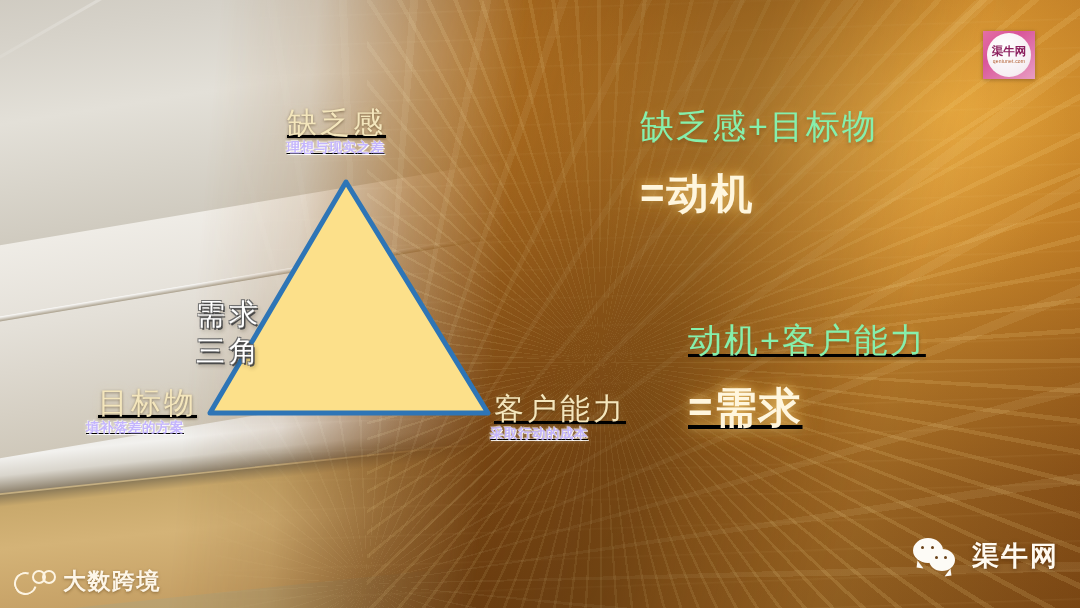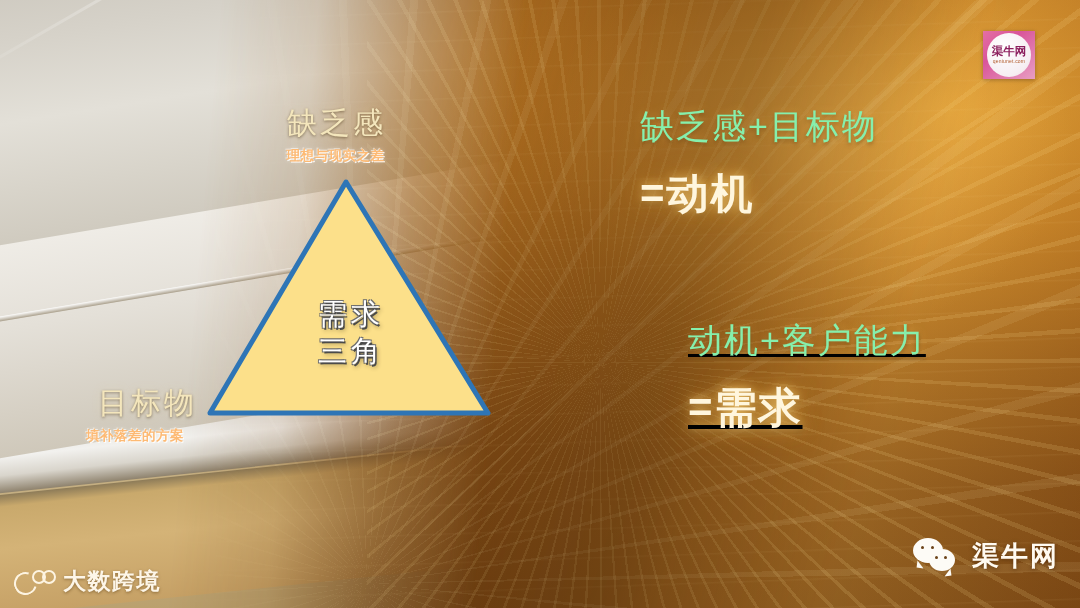--- a/index.html
+++ b/index.html
@@ -131,50 +131,49 @@
     transform:rotate(-30deg);transform-origin:left top;
     background:linear-gradient(90deg,rgba(255,255,255,.0),rgba(255,255,255,.55),rgba(255,255,255,0));
   }
 
   
   .tri-wrap{position:absolute;left:196px;top:170px;width:310px;height:255px;}
   .tri-wrap svg{display:block;overflow:visible;}
 
   .tri-center{
     position:absolute;left:196px;top:296px;width:310px;
-    text-align:center;
     font-size:29px;line-height:1.28;
     font-weight:400;
     color:#ffffff;
     letter-spacing:4px;
     text-shadow:
       1.6px 1.6px 0 #4a4a4a,
       -1px -1px 0 #6d6d6d,
       1px -1px 0 #6d6d6d,
       -1px 1px 0 #6d6d6d,
       2px 3px 4px rgba(40,30,10,.45);
     pointer-events:none;
   }
 
   
-  .vlabel{position:absolute;}
+  .vlabel{position:absolute;text-decoration:underline;}
   .vlabel .main{
     font-size:30px;
     color:#f4e6bc;
     letter-spacing:3px;
     line-height:1.1;
     text-shadow:0 1px 3px rgba(60,40,10,.55), 0 0 10px rgba(255,226,150,.25);
     white-space:nowrap;
   }
   .vlabel .sub{
     font-size:13.5px;
     font-weight:bold;
-    color:#fdba74;
+    color:#c4b5fd;
     letter-spacing:.5px;
-    margin-top:8px;
+    margin-top:0;
     white-space:nowrap;
     text-shadow:
       .9px .9px 0 rgba(255,255,255,.92),
       -.7px -.7px 0 rgba(255,255,255,.55),
       0 0 4px rgba(255,255,255,.5);
   }
   #v-lack{left:287px;top:106px;text-align:center;}
   #v-lack .sub{margin-left:-2px;}
   #v-goal{left:98px;top:386px;text-align:left;}
   #v-goal .sub{margin-left:-12px;}
@@ -307,20 +306,24 @@
   <div class="vlabel" id="v-lack">
     <div class="main">缺乏感</div>
     <div class="sub">理想与现实之差</div>
   </div>
 
   <div class="vlabel" id="v-goal">
     <div class="main">目标物</div>
     <div class="sub">填补落差的方案</div>
   </div>
 
+  <div class="vlabel" id="v-ability">
+    <div class="main">客户能力</div>
+    <div class="sub">采取行动的成本</div>
+  </div>
 
   <div class="eq" id="eq1">
     <div class="line1">缺乏感+目标物</div>
     <div class="line2">=动机</div>
   </div>
 
   <div class="eq" id="eq2">
     <div class="line1">动机+客户能力</div>
     <div class="line2">=需求</div>
   </div>

